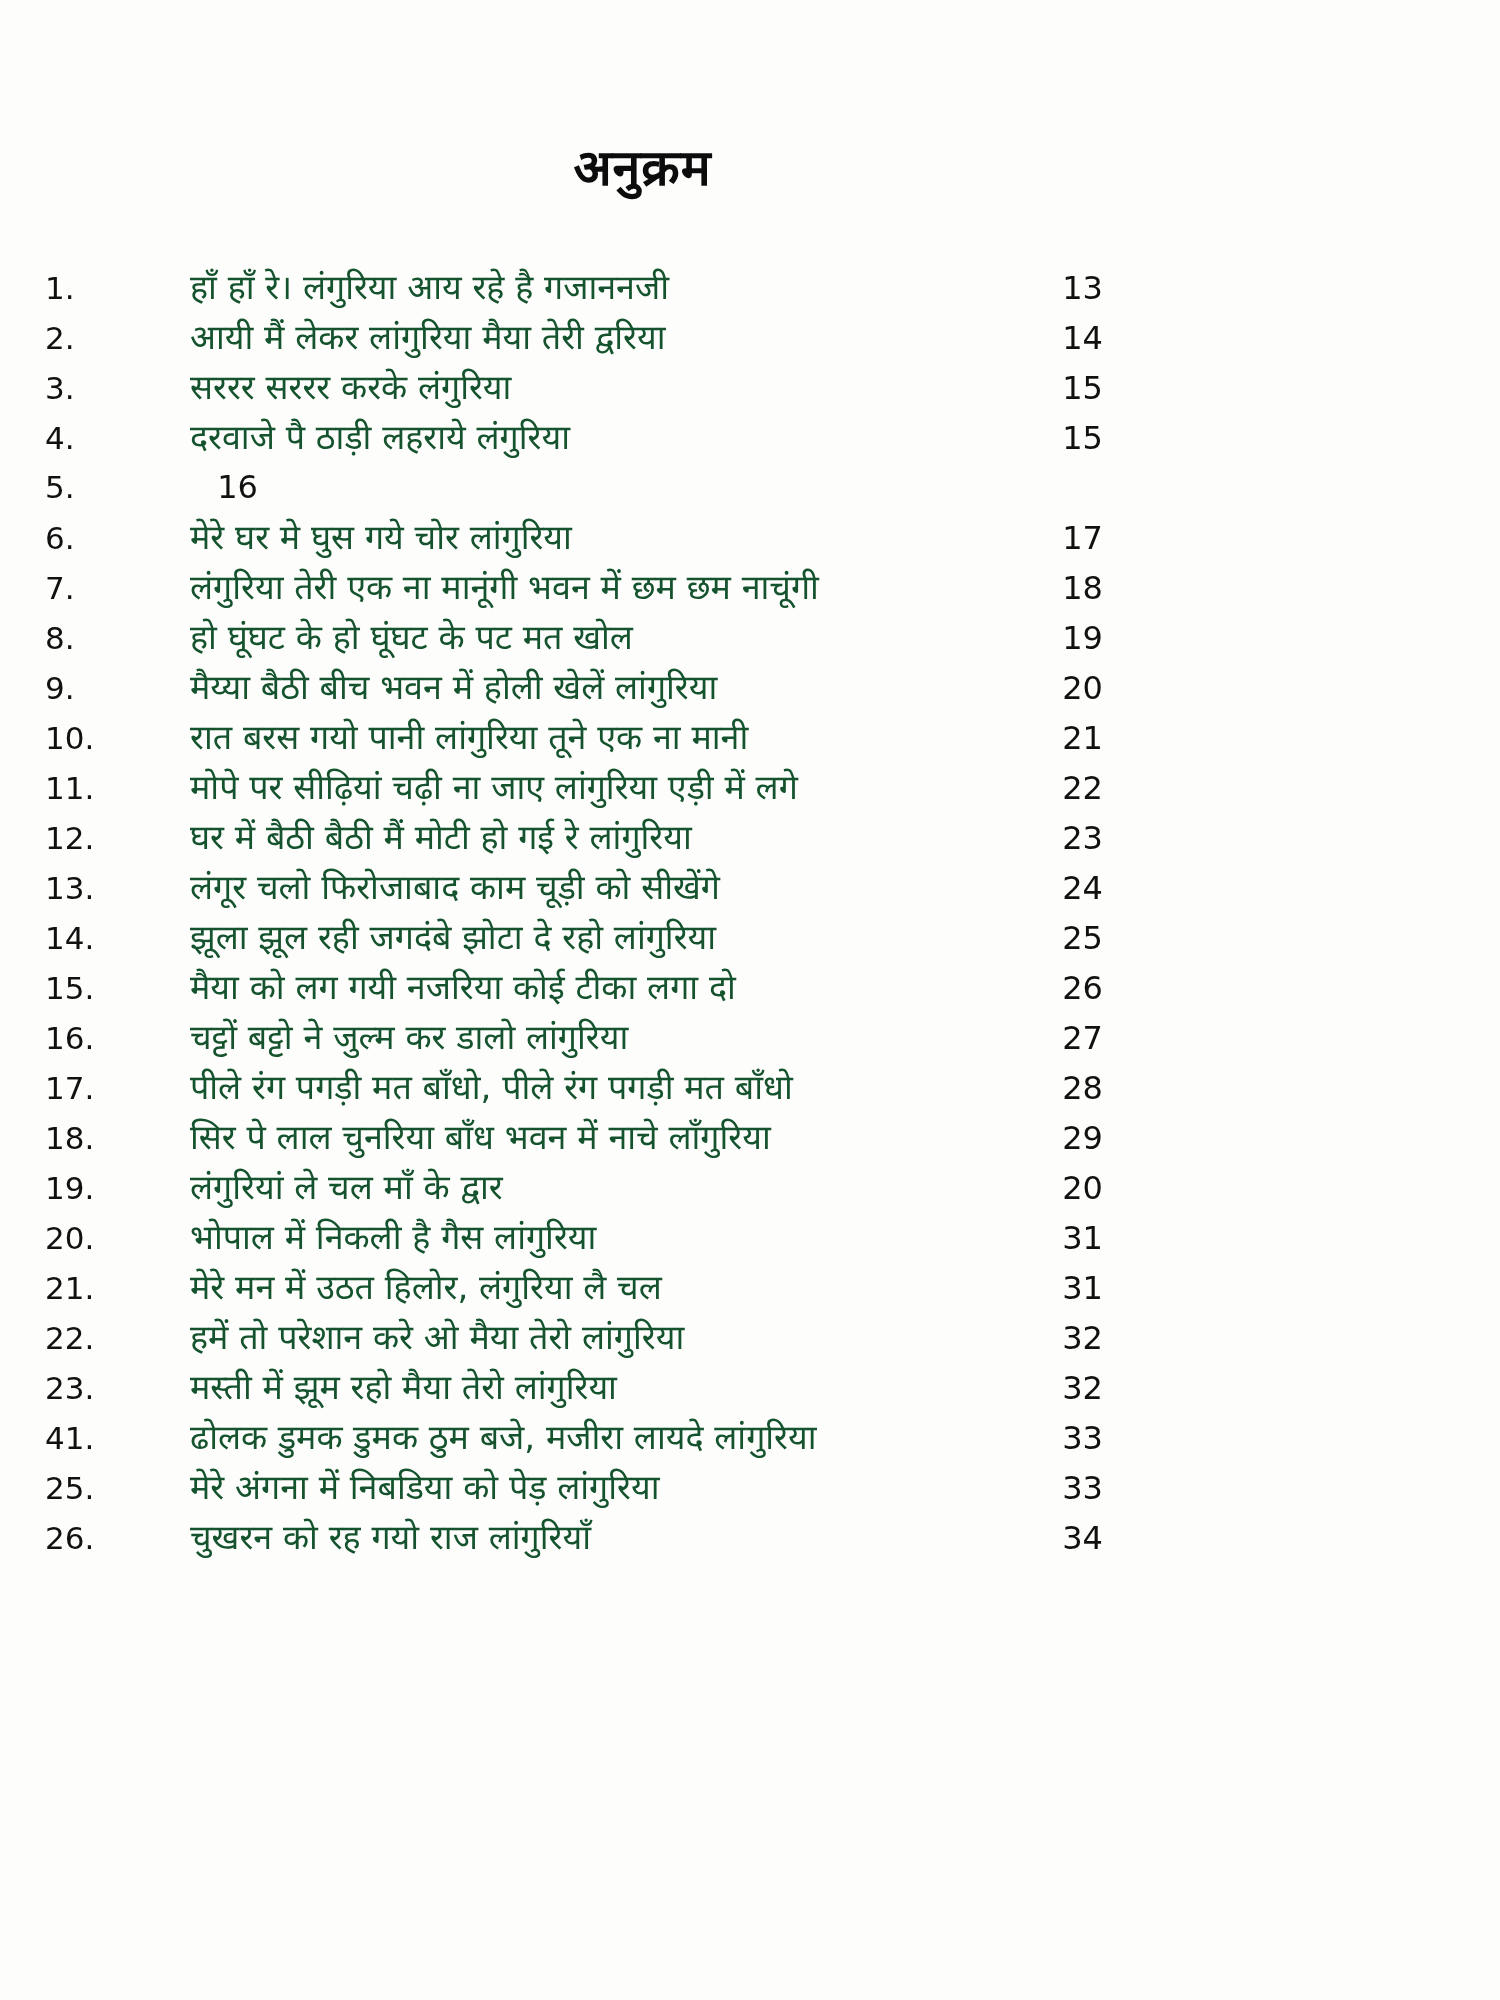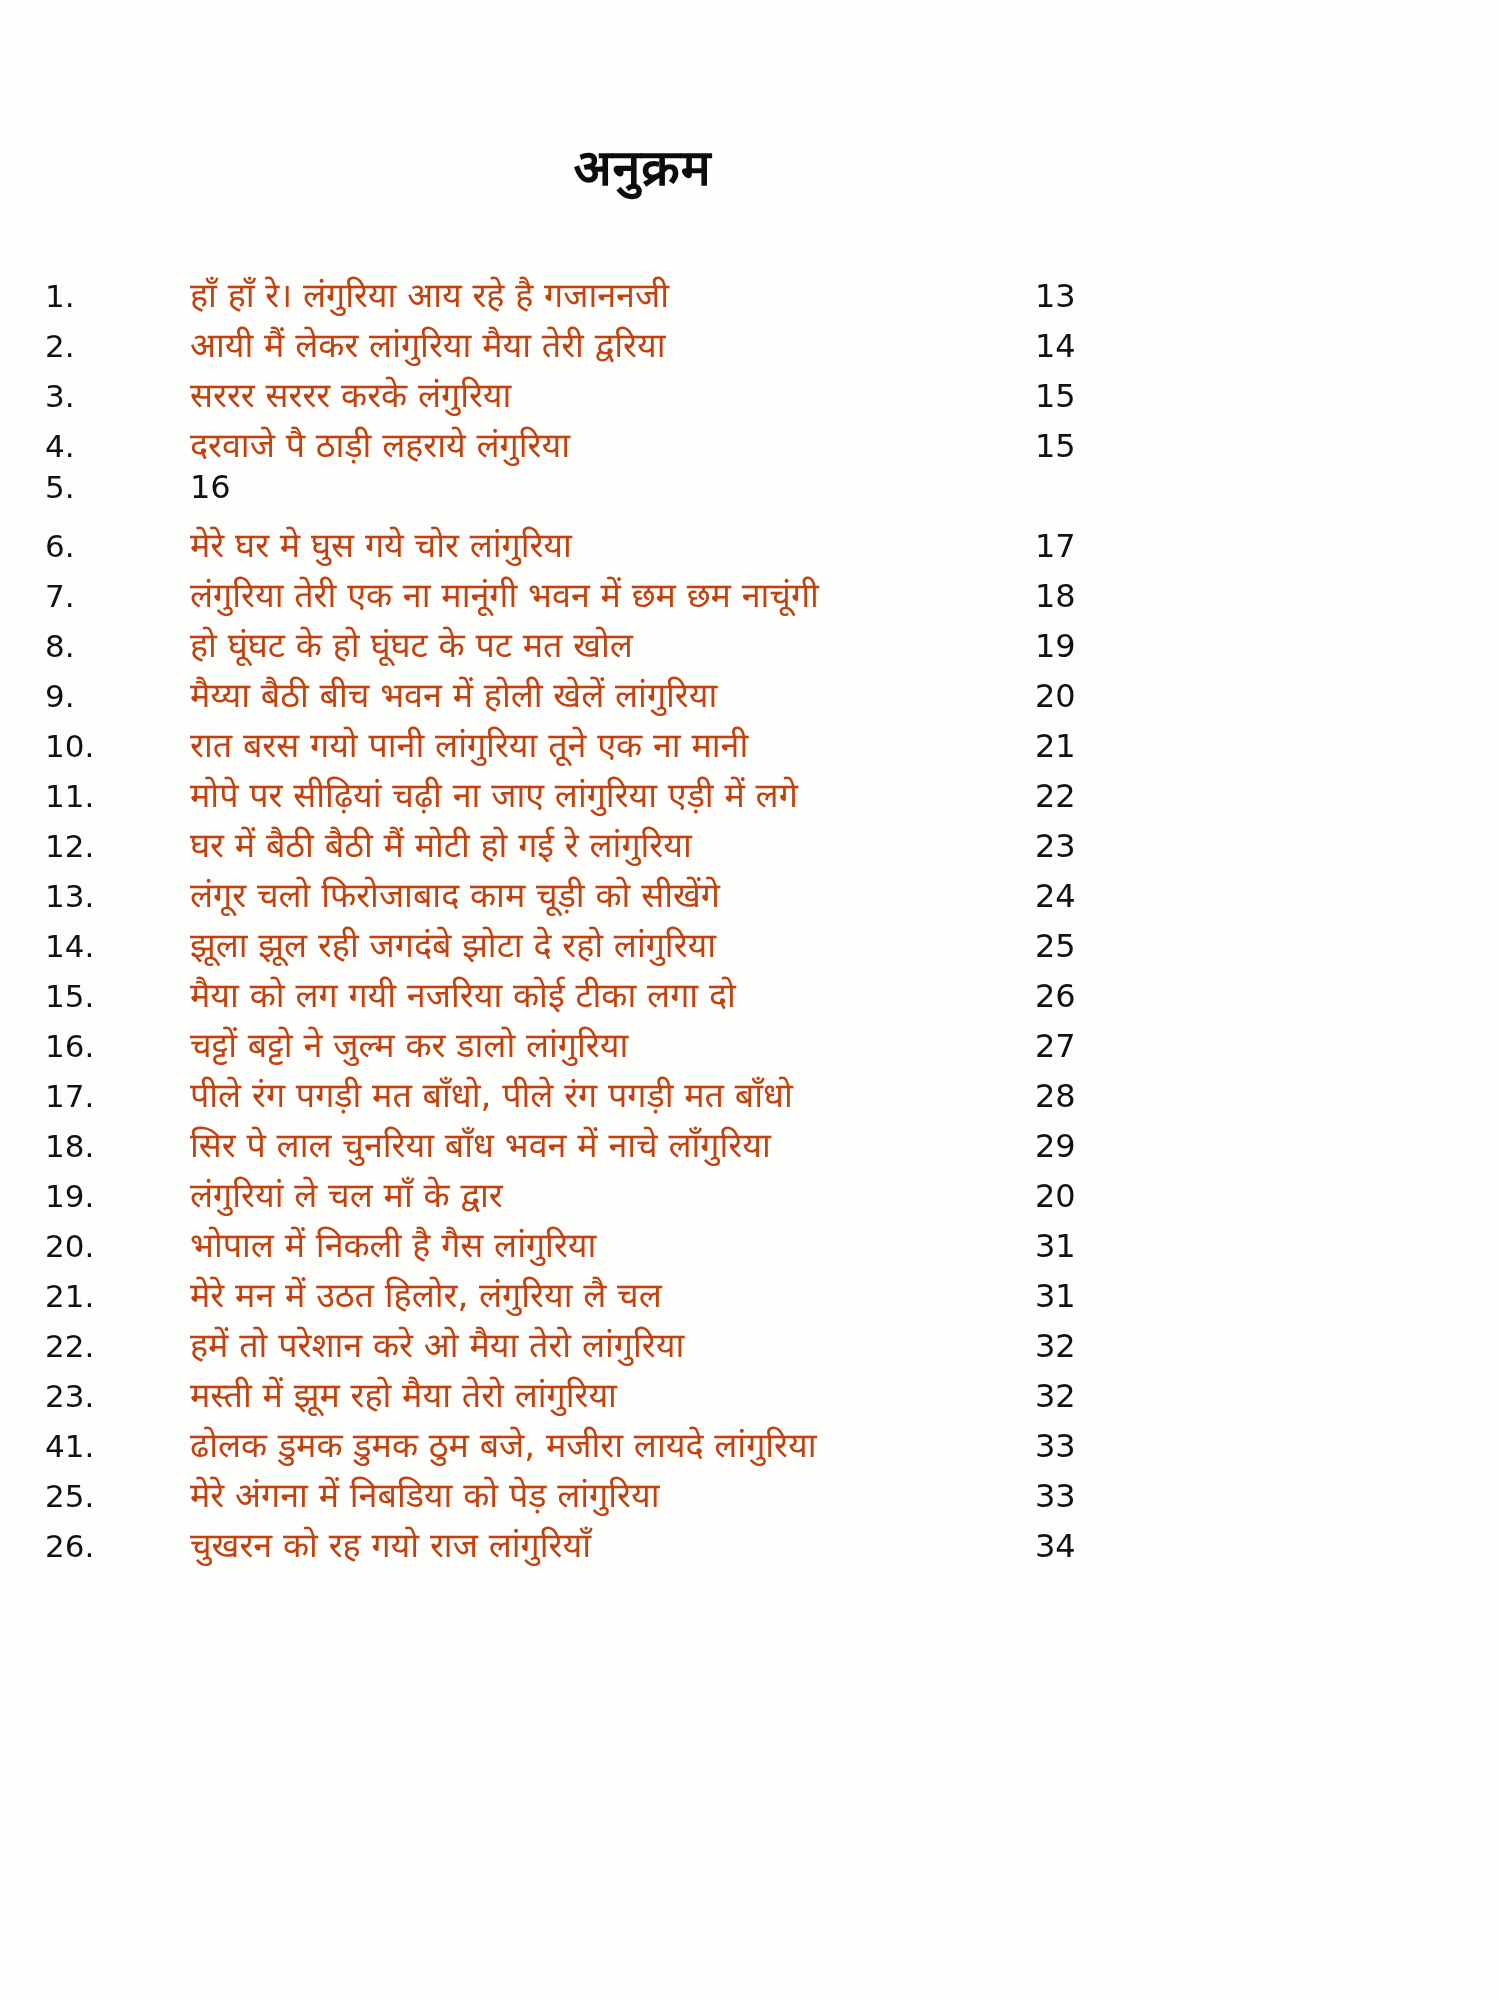--- a/index.html
+++ b/index.html
@@ -44,27 +44,26 @@
   }
   .num {
     flex: none;
     width: 145px;
     font-size: 31px;
     color: #111;
   }
   .entry-title {
     flex: 1 1 auto;
     overflow: hidden;
-    color: #c2410c;
-    margin-top: 8px;
+    color: #14532d;
   }
   .pg {
     flex: none;
     width: 95px;
-    text-align: left;
+    text-align: center;
     font-size: 32px;
     color: #111;
   }
 </style>
 </head>
 <body>
 
 <div class="page">
   <h1 class="title">अनुक्रम</h1>
 

